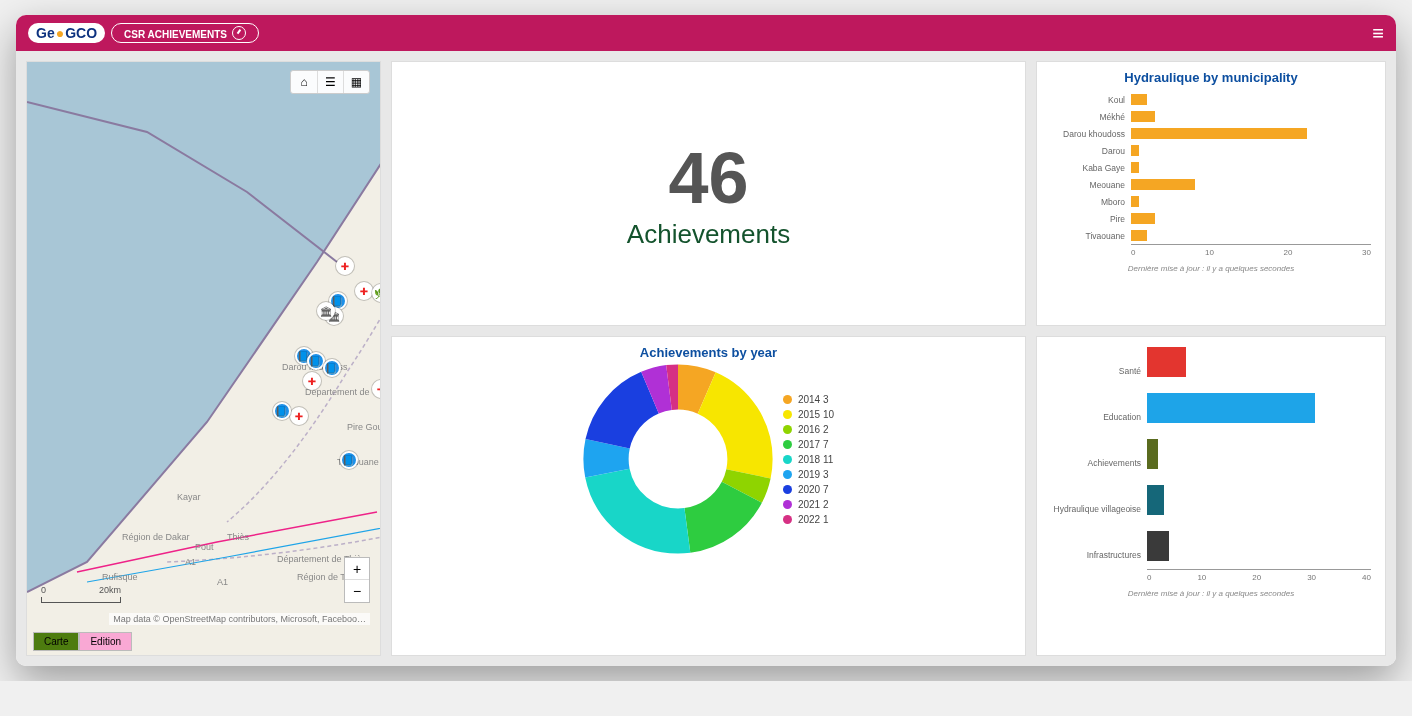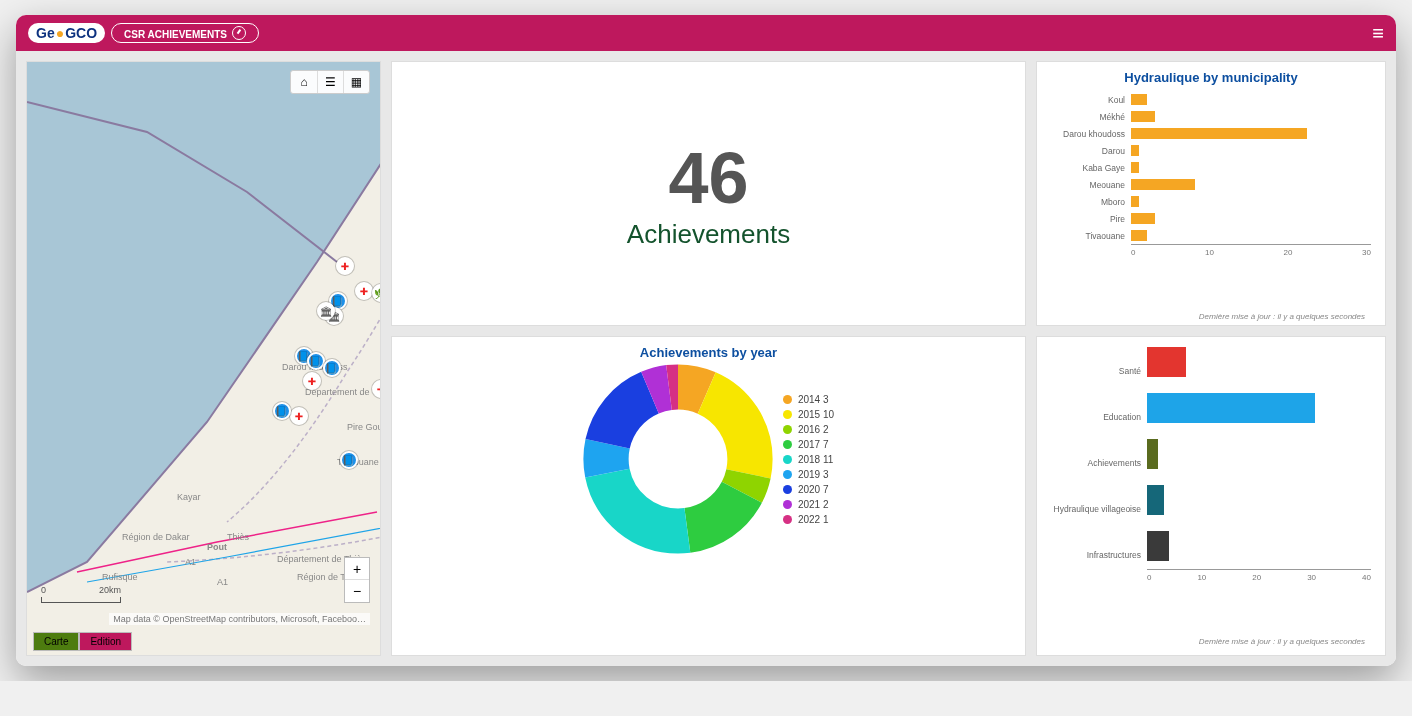--- a/index.html
+++ b/index.html
@@ -109,40 +109,40 @@
       position:absolute; bottom:52px; right:10px;
       display:flex; flex-direction:column;
       border:1px solid #bbb; background:#fff;
     }
     .zoom-btn { width:24px; height:22px; text-align:center; line-height:22px; font-size:14px; cursor:pointer; }
     .zoom-btn:first-child { border-bottom:1px solid #ddd; }
     .scalebar { position:absolute; bottom:52px; left:14px; font-size:9px; color:#555; }
     .scalebar .bar { width:80px; height:6px; border:1px solid #555; border-top:none; margin-top:2px; display:flex; }
     .attribution { position:absolute; bottom:30px; right:10px; font-size:9px; color:#777; background:rgba(255,255,255,0.7); padding:1px 4px; }
     .map-tabs { position:absolute; bottom:4px; left:6px; display:flex; }
-    .map-tab { font-size:10px; padding:3px 10px; border:1px solid #bbb; background:#be185d; cursor:pointer; }
+    .map-tab { font-size:10px; padding:3px 10px; border:1px solid #bbb; background:#f9a8d4; cursor:pointer; }
     .map-tab.active { background:#4d7c0f; }
     
     .donut-wrap { display:flex; align-items:center; justify-content:center; gap:10px; padding:0 10px; }
     .donut { width:190px; height:190px; }
     .legend { font-size:10px; color:#444; }
     .legend-row { display:flex; align-items:center; gap:6px; margin:4px 0; }
     .swatch { width:9px; height:9px; border-radius:50%; }
     
     .barchart { padding: 2px 14px 0 14px; }
     .bar-row { display:flex; align-items:center; height:17px; }
     .bar-row.tall { height: 46px; }
     .bar-label { width:80px; text-align:right; font-size:8.5px; color:#666; padding-right:6px; }
     .bar-label.wide { width:96px;margin-top:17px; }
     .bar-track { flex:1; height:100%; position:relative; display:flex; align-items:center; }
     .bar-fill { height:11px; }
     .bar-fill.tall { height:30px; }
     .axis { border-top:1px solid #999; margin-left:80px; height:18px; position:relative; display:flex; justify-content:space-between; font-size:8px; color:#777; padding-top:3px; }
     .axis.wide { margin-left:96px; }
-    .footer-note { text-align:right; font-size:8px; font-style:italic; color:#888; padding:2px 20px 4px;margin-top:48px; }
+    .footer-note { text-align:center; font-size:8px; font-style:italic; color:#888; padding:2px 20px 4px; }
     .bar-area { position:relative; }
   </style>
 </head>
 <body>
 
 <div class="app-frame">
   <div class="top-bar">
     <div class="logo-block">
       <div class="logo-pill">
         <span class="ge">Ge</span>
@@ -177,21 +177,21 @@
           <path d="M 50 510 L 190 480 L 350 450" stroke="#e28" stroke-width="1.5" fill="none"></path>
           <path d="M 60 520 L 200 495 L 360 465" stroke="#1ea4e8" stroke-width="1.2" fill="none"></path>
         </svg>
         <div id="map-labels">
             <div class="map-label" style="left: 278px; top: 325px;">Département de Tivaouane</div>
             <div class="map-label" style="left: 320px; top: 360px;">Pire Goureye</div>
             <div class="map-label" style="left: 310px; top: 395px;">Tivaouane</div>
             <div class="map-label" style="left: 200px; top: 470px;">Thiès</div>
             <div class="map-label" style="left: 250px; top: 492px;">Département de Thiès</div>
             <div class="map-label" style="left: 270px; top: 510px;">Région de Thiès</div>
-            <div class="map-label" style="left: 180px; top: 480px; font-weight: bold;">Pout</div>
+            <div class="map-label" style="left: 168px; top: 480px;">Pout</div>
             <div class="map-label" style="left: 150px; top: 430px;">Kayar</div>
             <div class="map-label" style="left: 95px; top: 470px;">Région de Dakar</div>
             <div class="map-label" style="left: 75px; top: 510px;">Rufisque</div>
             <div class="map-label" style="left: 255px; top: 300px;">Darou khoudoss</div>
             <div class="map-label" style="left: 158px; top: 495px;">A1</div>
             <div class="map-label" style="left: 190px; top: 515px;">A1</div>
           </div>
         <div id="map-markers">
             <div class="marker m-health" style="left: 309px; top: 195px;">✚</div>
             <div class="marker m-health" style="left: 328px; top: 220px;">✚</div>

